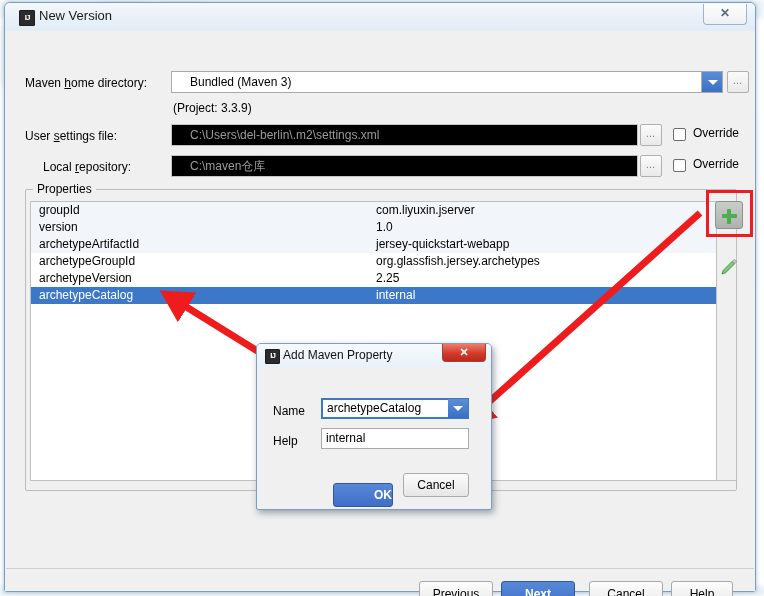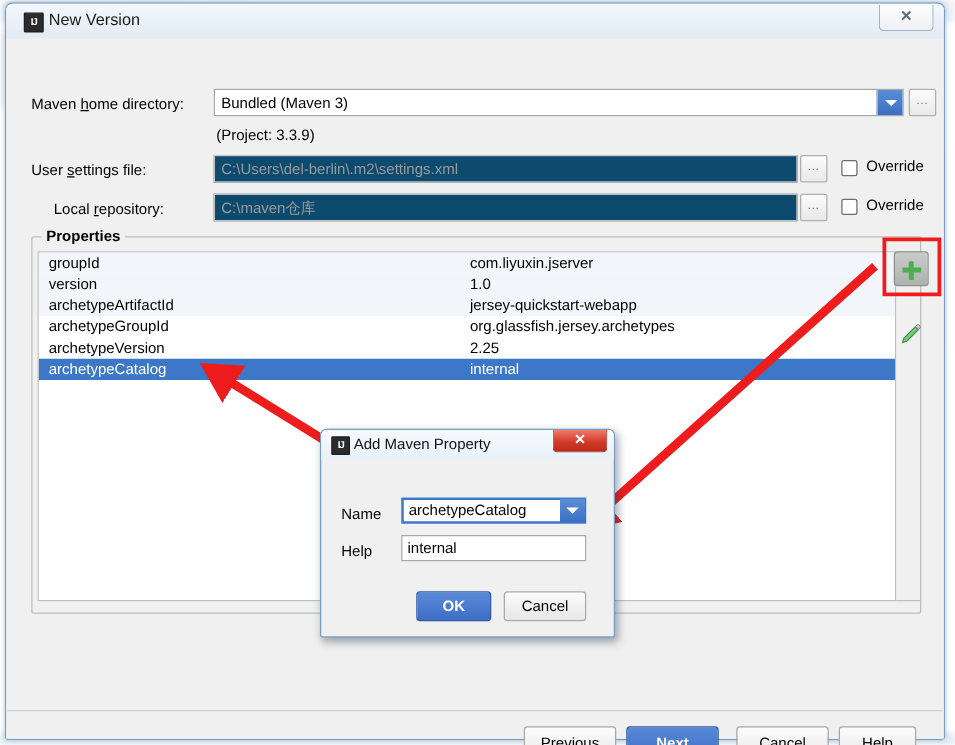--- a/index.html
+++ b/index.html
@@ -47,24 +47,24 @@
 
   
   #content{position:absolute;left:0;top:28px;right:0;bottom:0;background:#f0f0f0;}
 
   .lbl{position:absolute;font-size:12px;color:#000;white-space:nowrap;}
   .lbl u{text-decoration:underline;}
 
   .tfield{
     position:absolute;height:22px;background:#fff;
     border:1px solid #a9a9a9;box-sizing:border-box;
-    font-size:12px;line-height:20px;padding-left:5px;color:#000;
+    font-size:12px;line-height:20px;padding-left:18px;color:#000;
     white-space:nowrap;overflow:hidden;
   }
-  .tfield.disabled{background:#0c4a6e;color:#9a9a9a;border-color:#c4c4c4;}
+  .tfield.disabled{background:#000000;color:#9a9a9a;border-color:#c4c4c4;}
 
   #maven-home-combo{left:166px;top:40px;width:552px;}
   #maven-home-arrow{
     position:absolute;left:696px;top:41px;width:21px;height:20px;
     background:linear-gradient(to bottom,#5b8ed6,#3b6fc4);
     border-left:1px solid #9fb0c4;
     box-sizing:border-box;
   }
   #maven-home-arrow .tri{
     position:absolute;left:6px;top:8px;width:0;height:0;
@@ -94,21 +94,21 @@
   .cbwrap .cblabel{position:absolute;left:20px;top:0;font-size:12px;white-space:nowrap;}
   #ov1{left:668px;top:95px;}
   #ov2{left:668px;top:126px;}
 
   
   #props-group{
     position:absolute;left:20px;top:158px;width:712px;height:302px;
     border:1px solid #bdbdbd;border-radius:2px;box-sizing:border-box;background:#f0f0f0;
   }
   #props-legend{
-    position:absolute;left:28px;top:151px;background:#f0f0f0;padding:0 4px;font-size:12px;color:#000;font-weight:bold;
+    position:absolute;left:28px;top:151px;background:#f0f0f0;padding:0 4px;font-size:12px;color:#000;
   }
   #props-table{
     position:absolute;left:25px;top:170px;width:687px;height:280px;
     background:#fff;border:1px solid #c0c0c0;box-sizing:border-box;overflow:hidden;
   }
   .prow{position:relative;height:17px;line-height:17px;font-size:12px;white-space:nowrap;}
   .prow.odd{background:#f2f6fa;}
   .prow.even{background:#ffffff;}
   .prow.sel{background:#3d78c8;color:#ffffff;}
   .pkey{position:absolute;left:8px;top:0;}
@@ -180,23 +180,23 @@
   #value-field{
     position:absolute;left:64px;top:60px;width:148px;height:21px;
     background:#fff;border:1px solid #a9a9a9;box-sizing:border-box;
     font-size:12px;line-height:19px;padding-left:4px;white-space:nowrap;overflow:hidden;
   }
   .dlgbtn{
     position:absolute;height:24px;border-radius:3px;box-sizing:border-box;
     font-size:12px;text-align:center;line-height:22px;
   }
   #btn-ok{
-    left:76px;top:105px;width:60px;
+    left:76px;top:115px;width:60px;
     background:linear-gradient(to bottom,#5789d8,#3f6fc6);
-    border:1px solid #34589d;color:#fff;font-weight:bold;
+    border:1px solid #34589d;color:#fff;font-weight:bold;text-align:right;
   }
   #btn-cancel{
     left:146px;top:105px;width:66px;
     background:linear-gradient(to bottom,#fcfcfc,#e6e6e6);
     border:1px solid #ababab;color:#000;
   }
 
   
   #sep-line{position:absolute;left:1px;top:537px;right:1px;height:1px;background:#cfcfcf;}
   .wbtn{

